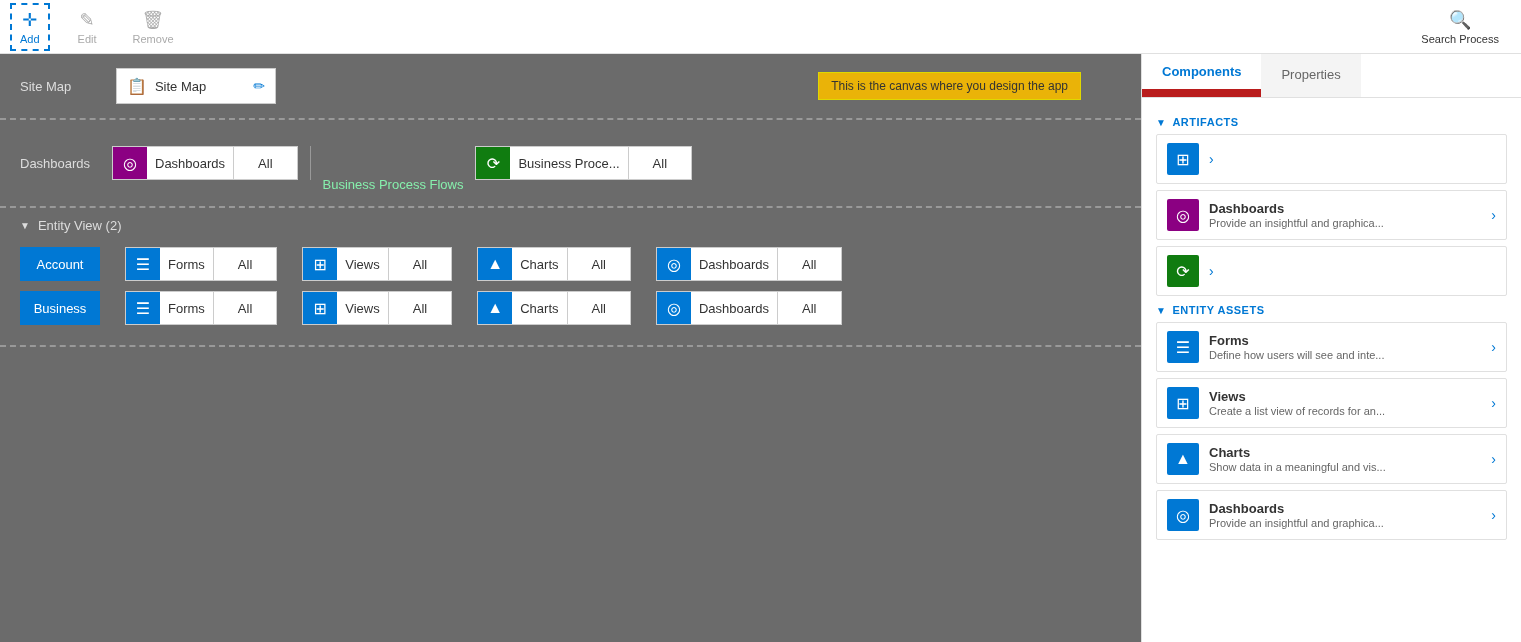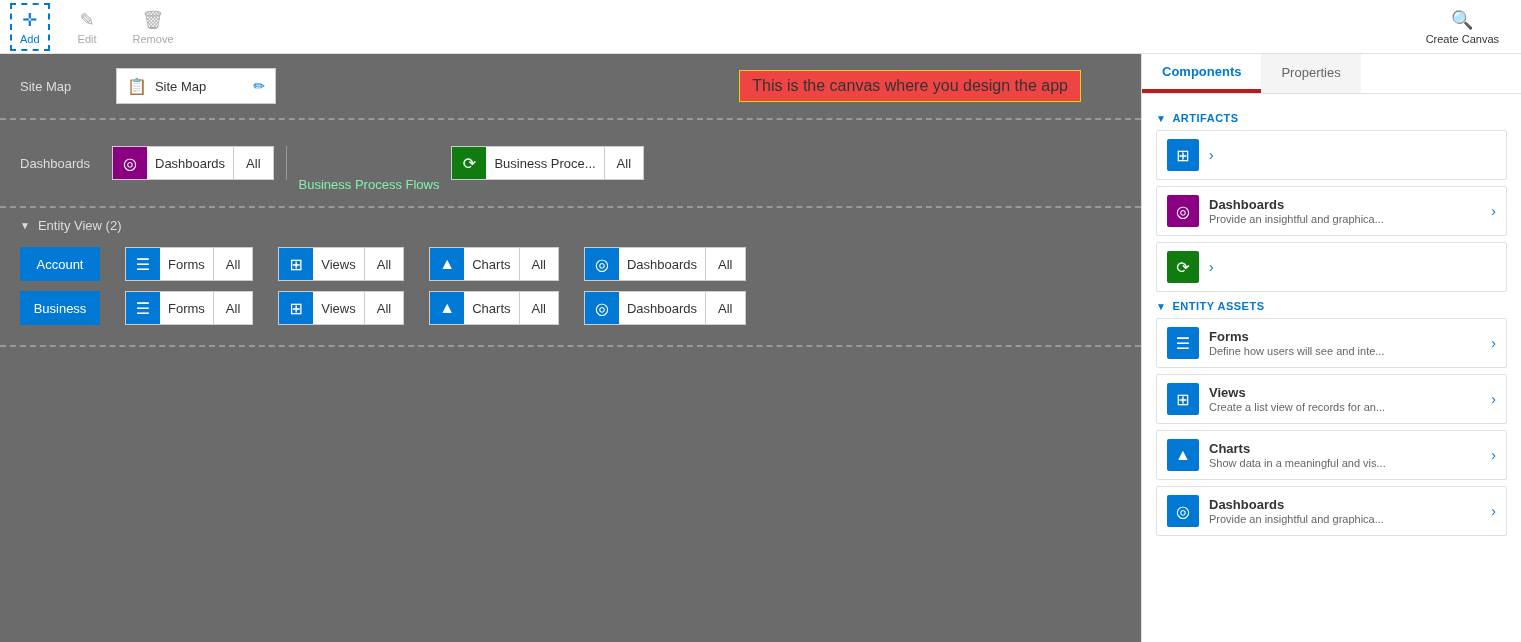--- a/index.html
+++ b/index.html
@@ -102,24 +102,24 @@
       padding: 4px 10px;
       gap: 8px;
       min-width: 160px;
       height: 36px;
     }
     .sitemap-box .icon-blue { color: #0078d4; font-size: 16px; }
     .sitemap-box-label { font-size: 13px; color: #333; flex: 1; }
     .sitemap-box .edit-icon { color: #0078d4; font-size: 14px; cursor: pointer; }
 
     .tooltip-box {
-      background: #ef4444;
+      background: #eab308;
       border: 1px solid #e0d800;
       padding: 6px 12px;
-      font-size: 16px;
+      font-size: 12px;
       color: #333;
       margin-left: auto;
       margin-right: 40px;
     }
 
     
     .dashboards-row {
       display: flex;
       align-items: center;
       gap: 12px;
@@ -152,21 +152,21 @@
     .chip-icon.green { background: #107c10; color: #fff; }
     .chip-icon.blue { background: #0078d4; color: #fff; }
     .chip-text {
       padding: 0 8px;
       font-size: 13px;
       color: #333;
       flex: 1;
       white-space: nowrap;
     }
     .chip-all {
-      padding: 0 12px;
+      padding: 0 24px;
       font-size: 13px;
       color: #333;
       border-left: 1px solid #ccc;
       height: 100%;
       display: flex;
       align-items: center;
       cursor: pointer;
     }
 
     .divider-v {
@@ -238,21 +238,21 @@
       color: #333;
       border-bottom: 2px solid transparent;
       background: none;
       border-top: none;
       border-left: none;
       border-right: none;
       font-family: 'Segoe UI', Arial, sans-serif;
     }
     .panel-tab.active {
       color: #0078d4;
-      border-bottom: 4px solid #b91c1c;
+      border-bottom: 8px solid #b91c1c;
       font-weight: 600;
     }
     .panel-tab.inactive {
       background: #f4f4f4;
       color: #666;
     }
 
     .panel-content {
       flex: 1;
       overflow-y: auto;
@@ -317,21 +317,21 @@
     <span class="icon">✎</span>
     <span>Edit</span>
   </button>
   <button class="toolbar-btn disabled">
     <span class="icon">🗑</span>
     <span>Remove</span>
   </button>
   <div class="toolbar-spacer"></div>
   <button class="search-canvas-btn">
     <span class="icon">🔍</span>
-    <span>Create Canvas</span>
+    <span>Search Process</span>
   </button>
 </div>
 
 <div id="main">
 
   <div id="canvas">
 
     <div class="canvas-section">
       <div class="sitemap-row">
         <span class="sitemap-label">Site Map</span>

